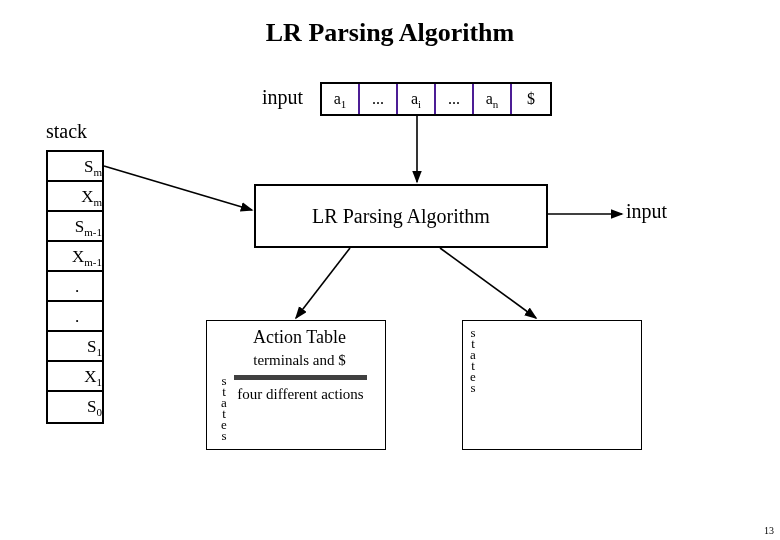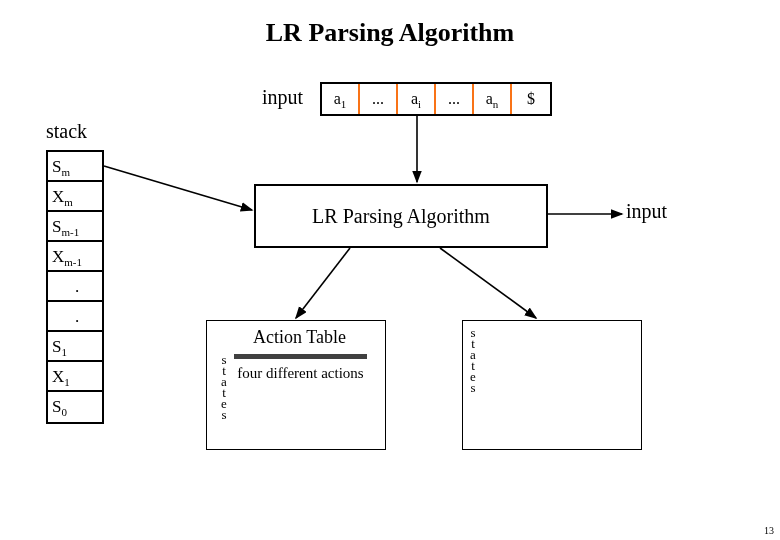--- a/index.html
+++ b/index.html
@@ -29,21 +29,21 @@
   .input-tape {
     position: absolute;
     top: 82px;
     left: 320px;
     display: flex;
     border: 2px solid #000;
   }
   .input-cell {
     width: 38px;
     height: 30px;
-    border-right: 2px solid #f97316;
+    border-right: 2px solid #4c1d95;
     text-align: center;
     line-height: 30px;
     font-size: 16px;
   }
   .input-cell:last-child { border-right: none; }
   .sub { font-size: 11px; vertical-align: sub; }
 
   .stack-label {
     position: absolute;
     top: 120px;
@@ -53,21 +53,21 @@
   .stack {
     position: absolute;
     top: 150px;
     left: 46px;
     width: 58px;
     border: 2px solid #000;
   }
   .stack-cell {
     height: 30px;
     border-bottom: 2px solid #000;
-    text-align: left;
+    text-align: right;
     padding-left: 4px;
     line-height: 30px;
     font-size: 17px;
   }
   .stack-cell:last-child { border-bottom: none; }
   .stack-cell.dot { text-align: center; }
 
   .algo-box {
     position: absolute;
     top: 184px;
@@ -166,20 +166,21 @@
   <div class="stack-cell">S<span class="sub">1</span></div>
   <div class="stack-cell">X<span class="sub">1</span></div>
   <div class="stack-cell">S<span class="sub">0</span></div>
 </div>
 
 <div class="algo-box">LR Parsing Algorithm</div>
 <div class="output-label">input</div>
 
 <div class="table-box action-box">
   <div class="table-title">Action Table</div>
+  <div class="table-sub">terminals and $</div>
   <div class="table-row">
     <div class="states-col">s<br>t<br>a<br>t<br>e<br>s</div>
     <div class="table-desc">four different
 actions</div>
   </div>
 </div>
 
 <div class="table-box goto-box">
   <div class="table-row">
     <div class="states-col">s<br>t<br>a<br>t<br>e<br>s</div>

